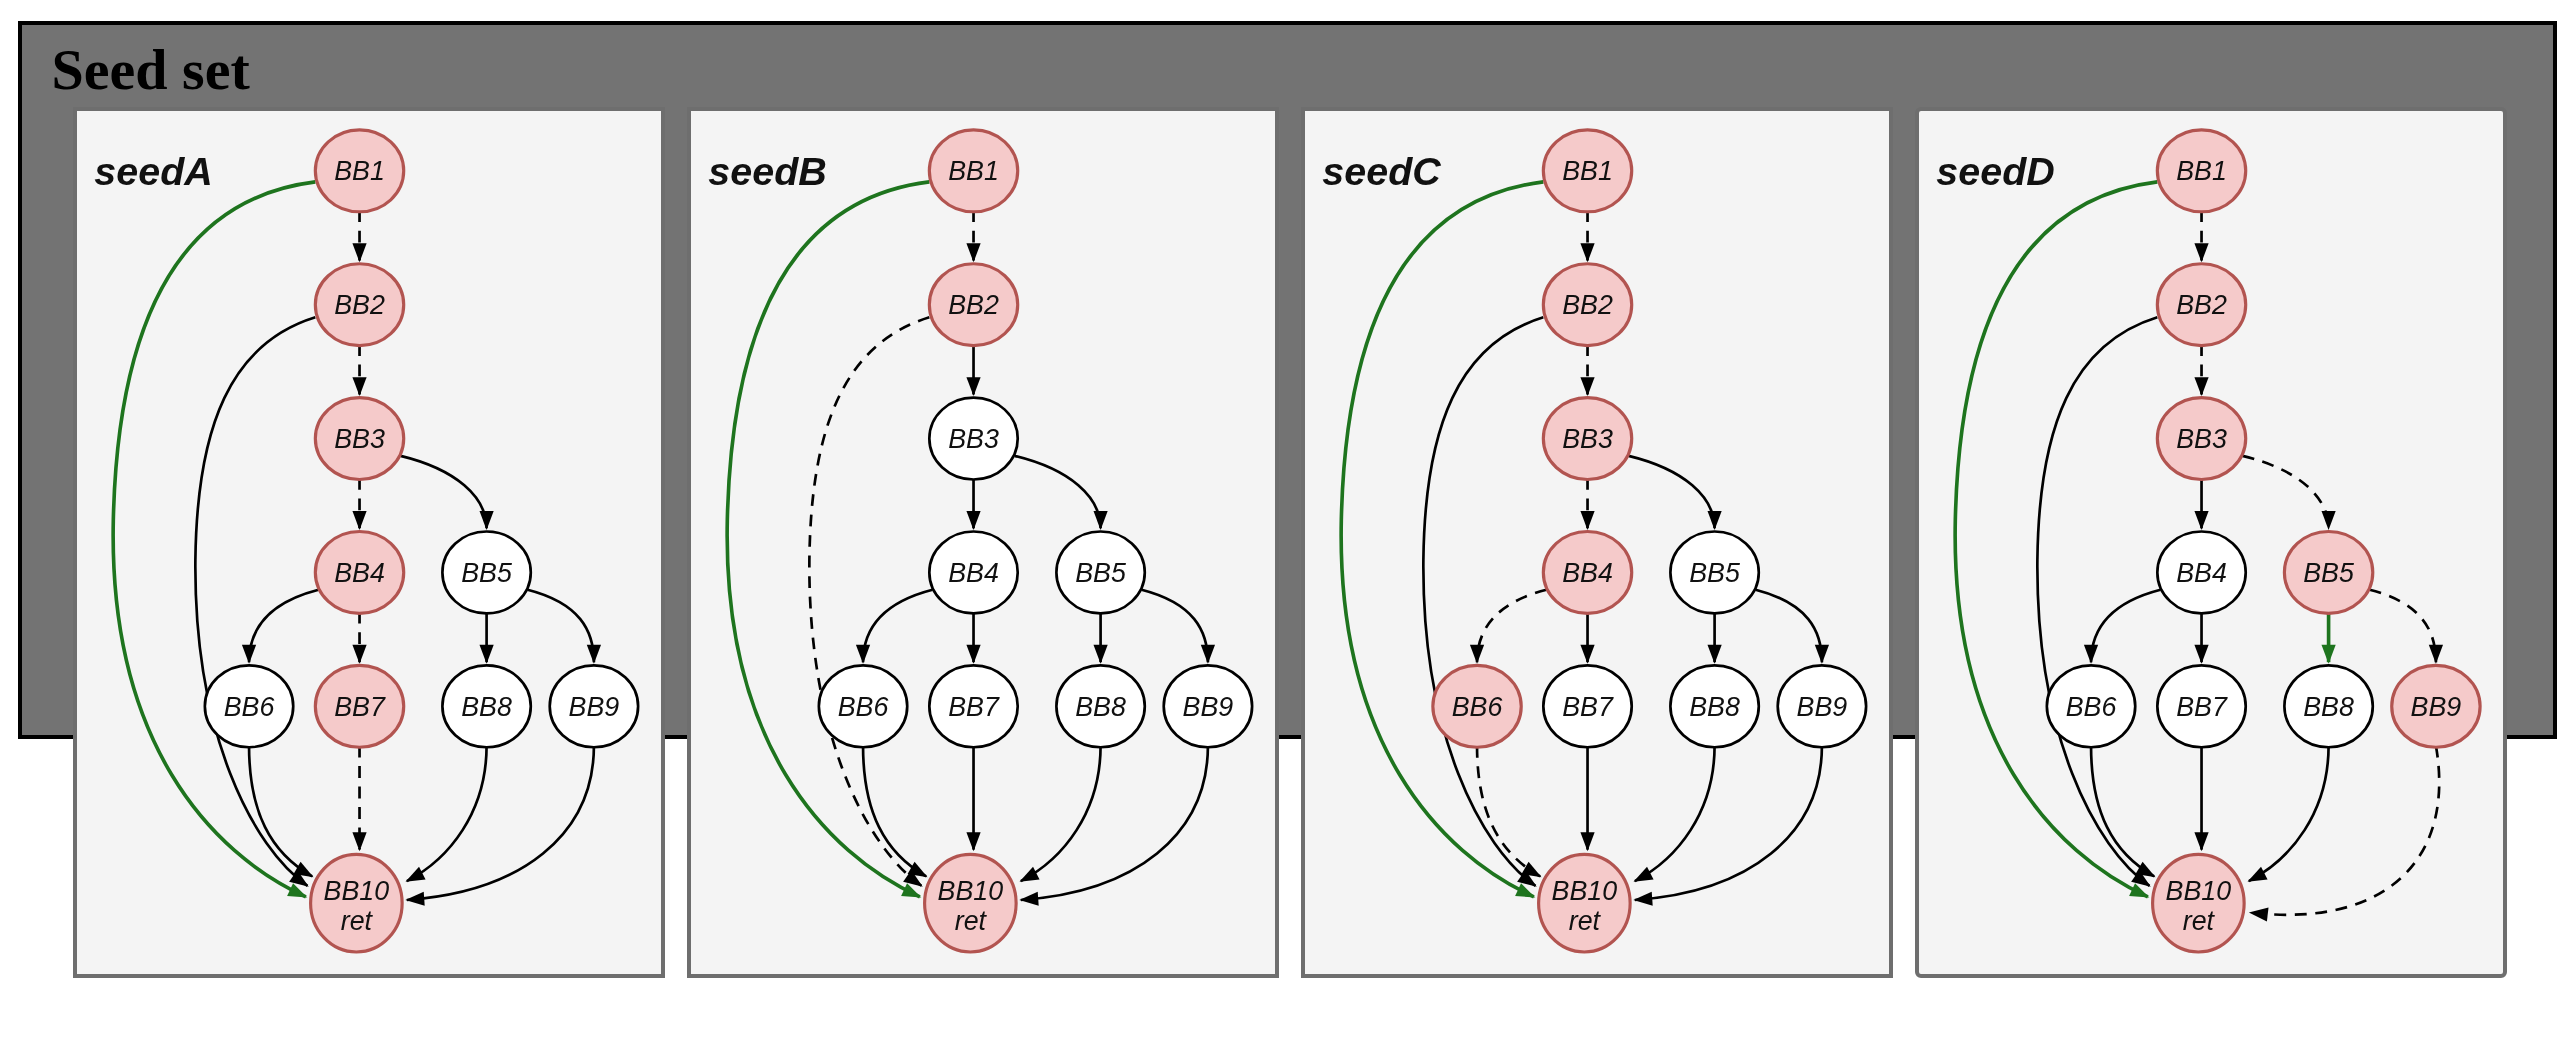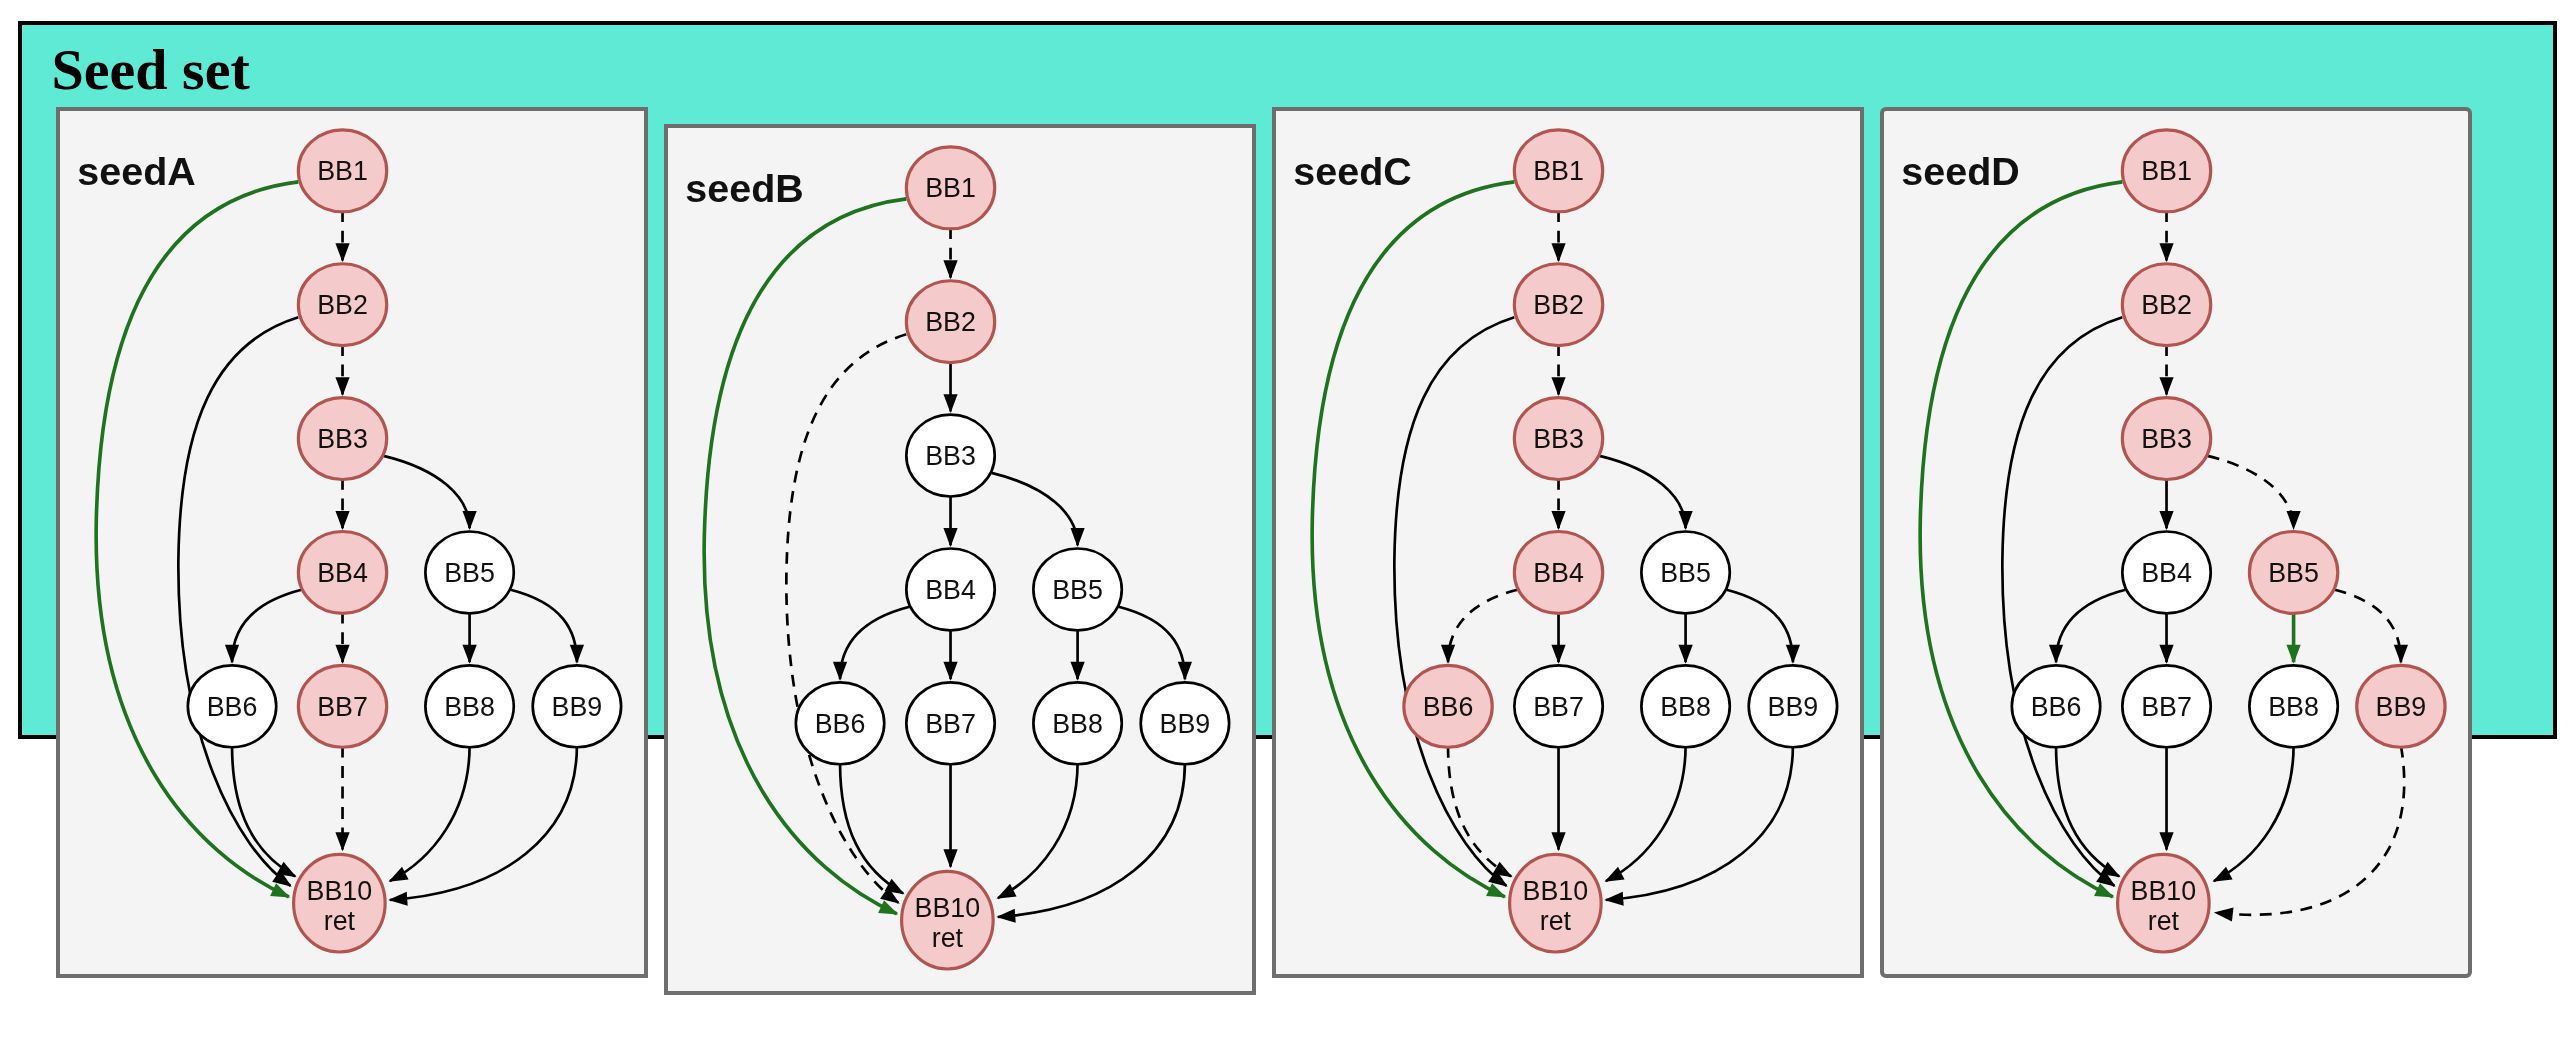--- a/index.html
+++ b/index.html
@@ -2,28 +2,28 @@
 <html style="font-size:12.8px"><head>
 <meta charset="utf-8">
 <style>
   html,body{margin:0;padding:0;background:#ffffff;}
   body{
     width:2576px;height:1058px;position:relative;overflow:hidden;
     font-family:"Liberation Sans", sans-serif;
   }
   .frame{
     position:absolute;left:17.6px;top:21px;width:2539px;height:718px;
-    border:4.8px solid #000;box-sizing:border-box;background:#5eead4;
+    border:4.8px solid #000;box-sizing:border-box;background:#737373;
   }
   .main-title{
     position:absolute;left:30px;top:11.2px;margin:0;
     font-family:"Liberation Serif", serif;font-weight:bold;font-size:58px;color:#000;
   }
   .panels{
-    position:absolute;left:34px;top:82px;display:flex;gap:16px;
+    position:absolute;left:51px;top:82px;display:flex;gap:22px;font-style:italic;
   }
   .panel{
     width:592px;height:871px;box-sizing:border-box;position:relative;
     border:4px solid #6e6e6e;background:#f4f4f4;
   }
   .panel svg{position:absolute;left:0;top:0;width:584px;height:863px;display:block;}
   .panel-title-text{font-family:"Liberation Sans", sans-serif;font-weight:bold;font-size:50px;}
   .node-label{font-family:"Liberation Sans", sans-serif;font-size:34px;}
 </style>
 </head>
@@ -73,21 +73,21 @@
           <text x="358" y="768" text-anchor="middle" class="node-label" fill="#111111">BB7</text>
           <ellipse cx="519" cy="756" rx="56" ry="52" fill="#ffffff" stroke="#000000" stroke-width="3.4"></ellipse>
           <text x="519" y="768" text-anchor="middle" class="node-label" fill="#111111">BB8</text>
           <ellipse cx="655" cy="756" rx="56" ry="52" fill="#ffffff" stroke="#000000" stroke-width="3.4"></ellipse>
           <text x="655" y="768" text-anchor="middle" class="node-label" fill="#111111">BB9</text>
           <ellipse cx="354" cy="1006" rx="58" ry="62" fill="#f5caca" stroke="#b25450" stroke-width="4"></ellipse>
           <text x="354" y="1002" text-anchor="middle" class="node-label" fill="#111111">BB10</text>
           <text x="354" y="1040" text-anchor="middle" class="node-label" fill="#111111">ret</text>
         </svg>
       </div>
-      <div class="panel" style="background: rgb(244, 244, 244); border-color: rgb(110, 110, 110); margin-top: 17px;">
+      <div class="panel" style="background: rgb(244, 244, 244); border-color: rgb(110, 110, 110);">
         <svg viewBox="0 0 740 1096" preserveAspectRatio="none">
           <defs>
             <marker id="ab1" markerUnits="userSpaceOnUse" markerWidth="26" markerHeight="20" refX="23" refY="10" orient="auto">
               <path d="M1,1 L25,10 L1,19 z" fill="#000000"></path>
             </marker>
             <marker id="ag1" markerUnits="userSpaceOnUse" markerWidth="26" markerHeight="20" refX="23" refY="10" orient="auto">
               <path d="M1,1 L25,10 L1,19 z" fill="#1e741e"></path>
             </marker>
           </defs>
           <text x="22" y="94" class="panel-title-text" fill="#111111">seedB</text>

